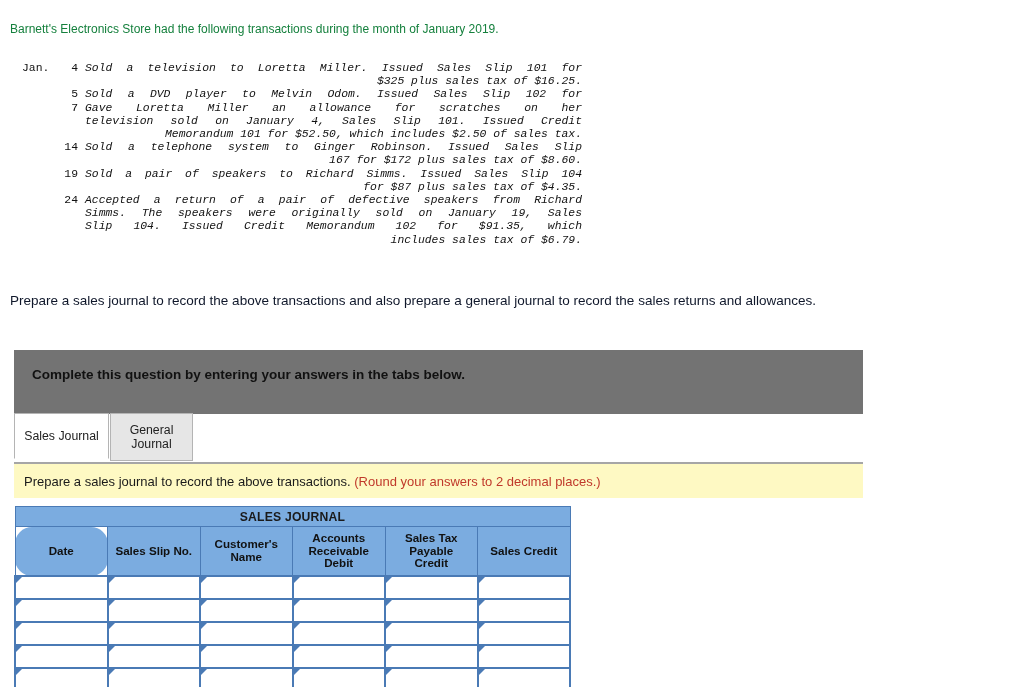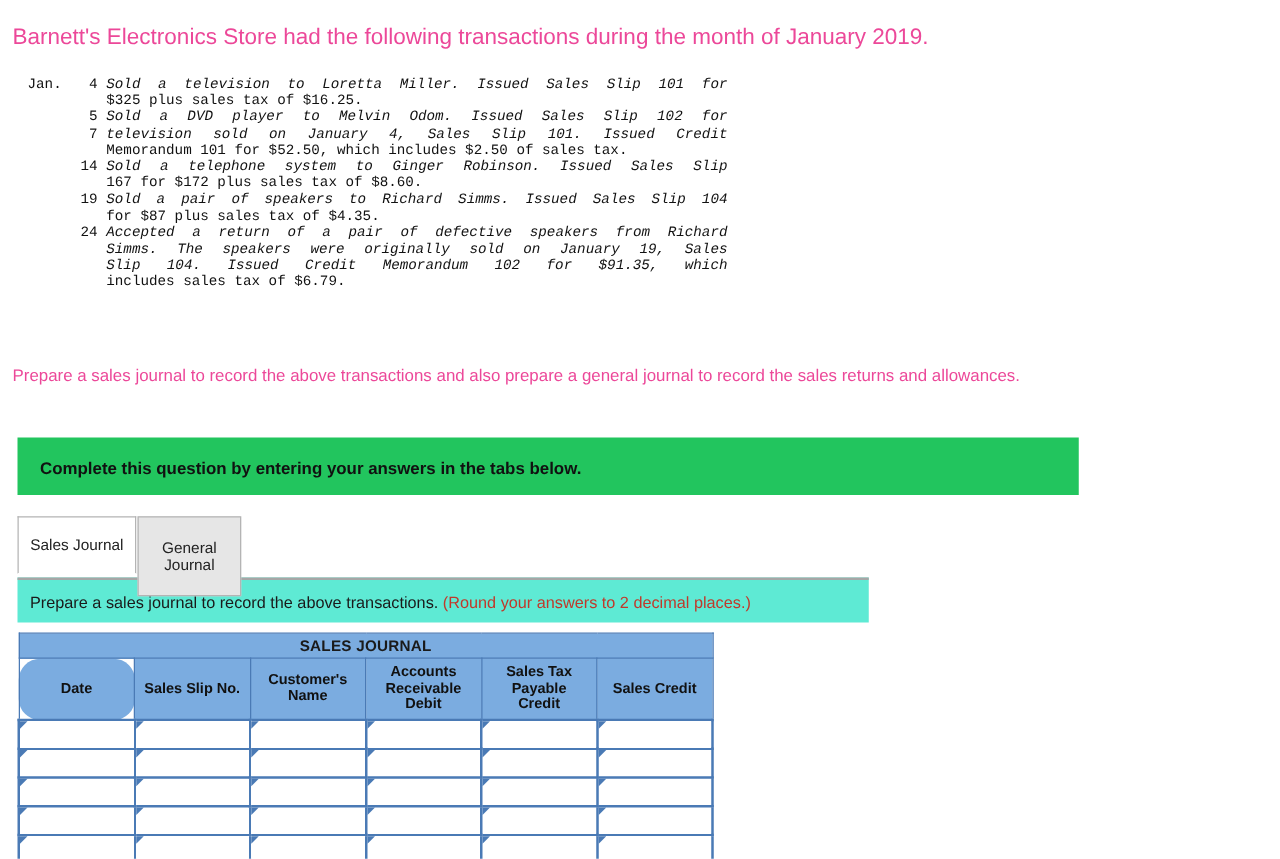--- a/index.html
+++ b/index.html
@@ -15,23 +15,23 @@
     color: #000000;
     position: relative;
   }
 
   
   .intro {
     position: absolute;
     left: 10px;
     top: 21px;
     width: 900px;
-    font-size: 18px;
+    font-size: 12px;
     line-height: 17px;
-    color: #ec4899;
+    color: #15803d;
   }
 
   
   .txn-block {
     position: absolute;
     left: 22px;
     top: 62px;
     width: 560px;
     font-family: "Liberation Mono", "DejaVu Sans Mono", monospace;
     font-size: 11.4px;
@@ -60,42 +60,43 @@
     text-align: justify;
     text-justify: inter-word;
   }
   .txn-text > span { display: block; }
   .txn-text .just {
     text-align: justify;
     text-align-last: justify;
     font-style: italic;
   }
   .txn-text .last {
-    text-align: left;
+    text-align: right;
+    font-style: italic;
   }
 
   
   .prepare {
     position: absolute;
     left: 10px;
     top: 292px;
     width: 858px;
     font-size: 13.5px;
     line-height: 18px;
-    color: #ec4899;
+    color: #0f172a;
   }
 
   
   .grey-banner {
     position: absolute;
     left: 14px;
     top: 350px;
     width: 849px;
-    height: 46px;
-    background: #22c55e;
+    height: 64px;
+    background: #737373;
     box-sizing: border-box;
   }
   .grey-banner-text {
     position: absolute;
     left: 18px;
     top: 17px;
     font-size: 13.5px;
     font-weight: bold;
     color: #111111;
   }
@@ -126,34 +127,34 @@
     left: 0;
     width: 95px;
     height: 46px;
     background: #ffffff;
     border-bottom: 1px solid #ffffff;
     z-index: 3;
   }
   .tab.inactive {
     left: 96px;
     width: 83px;
-    height: 64px;
+    height: 48px;
     background: #e6e6e6;
     border-bottom: 1px solid #b4b4b4;
     z-index: 2;
   }
 
   
   .blue-bar {
     position: absolute;
     left: 14px;
     top: 462px;
-    width: 681px;
+    width: 849px;
     height: 36px;
-    background: #5eead4;
+    background: #fef9c3;
     border-top: 2px solid #a6a6a6;
     box-sizing: border-box;
   }
   .blue-bar-text {
     position: absolute;
     left: 10px;
     top: 10px;
     font-size: 13px;
     color: #1a1a1a;
     white-space: nowrap;
@@ -238,20 +239,21 @@
       <div class="txn-month"></div>
       <div class="txn-day">5</div>
       <div class="txn-text">
         <span class="just">Sold a DVD player to Melvin Odom. Issued Sales Slip 102 for</span>
       </div>
     </div>
     <div class="txn-row">
       <div class="txn-month"></div>
       <div class="txn-day">7</div>
       <div class="txn-text">
+        <span class="just">Gave Loretta Miller an allowance for scratches on her</span>
         <span class="just">television sold on January 4, Sales Slip 101. Issued Credit</span>
         <span class="last">Memorandum 101 for $52.50, which includes $2.50 of sales tax.</span>
       </div>
     </div>
     <div class="txn-row">
       <div class="txn-month"></div>
       <div class="txn-day">14</div>
       <div class="txn-text">
         <span class="just">Sold a telephone system to Ginger Robinson. Issued Sales Slip</span>
         <span class="last">167 for $172 plus sales tax of $8.60.</span>

